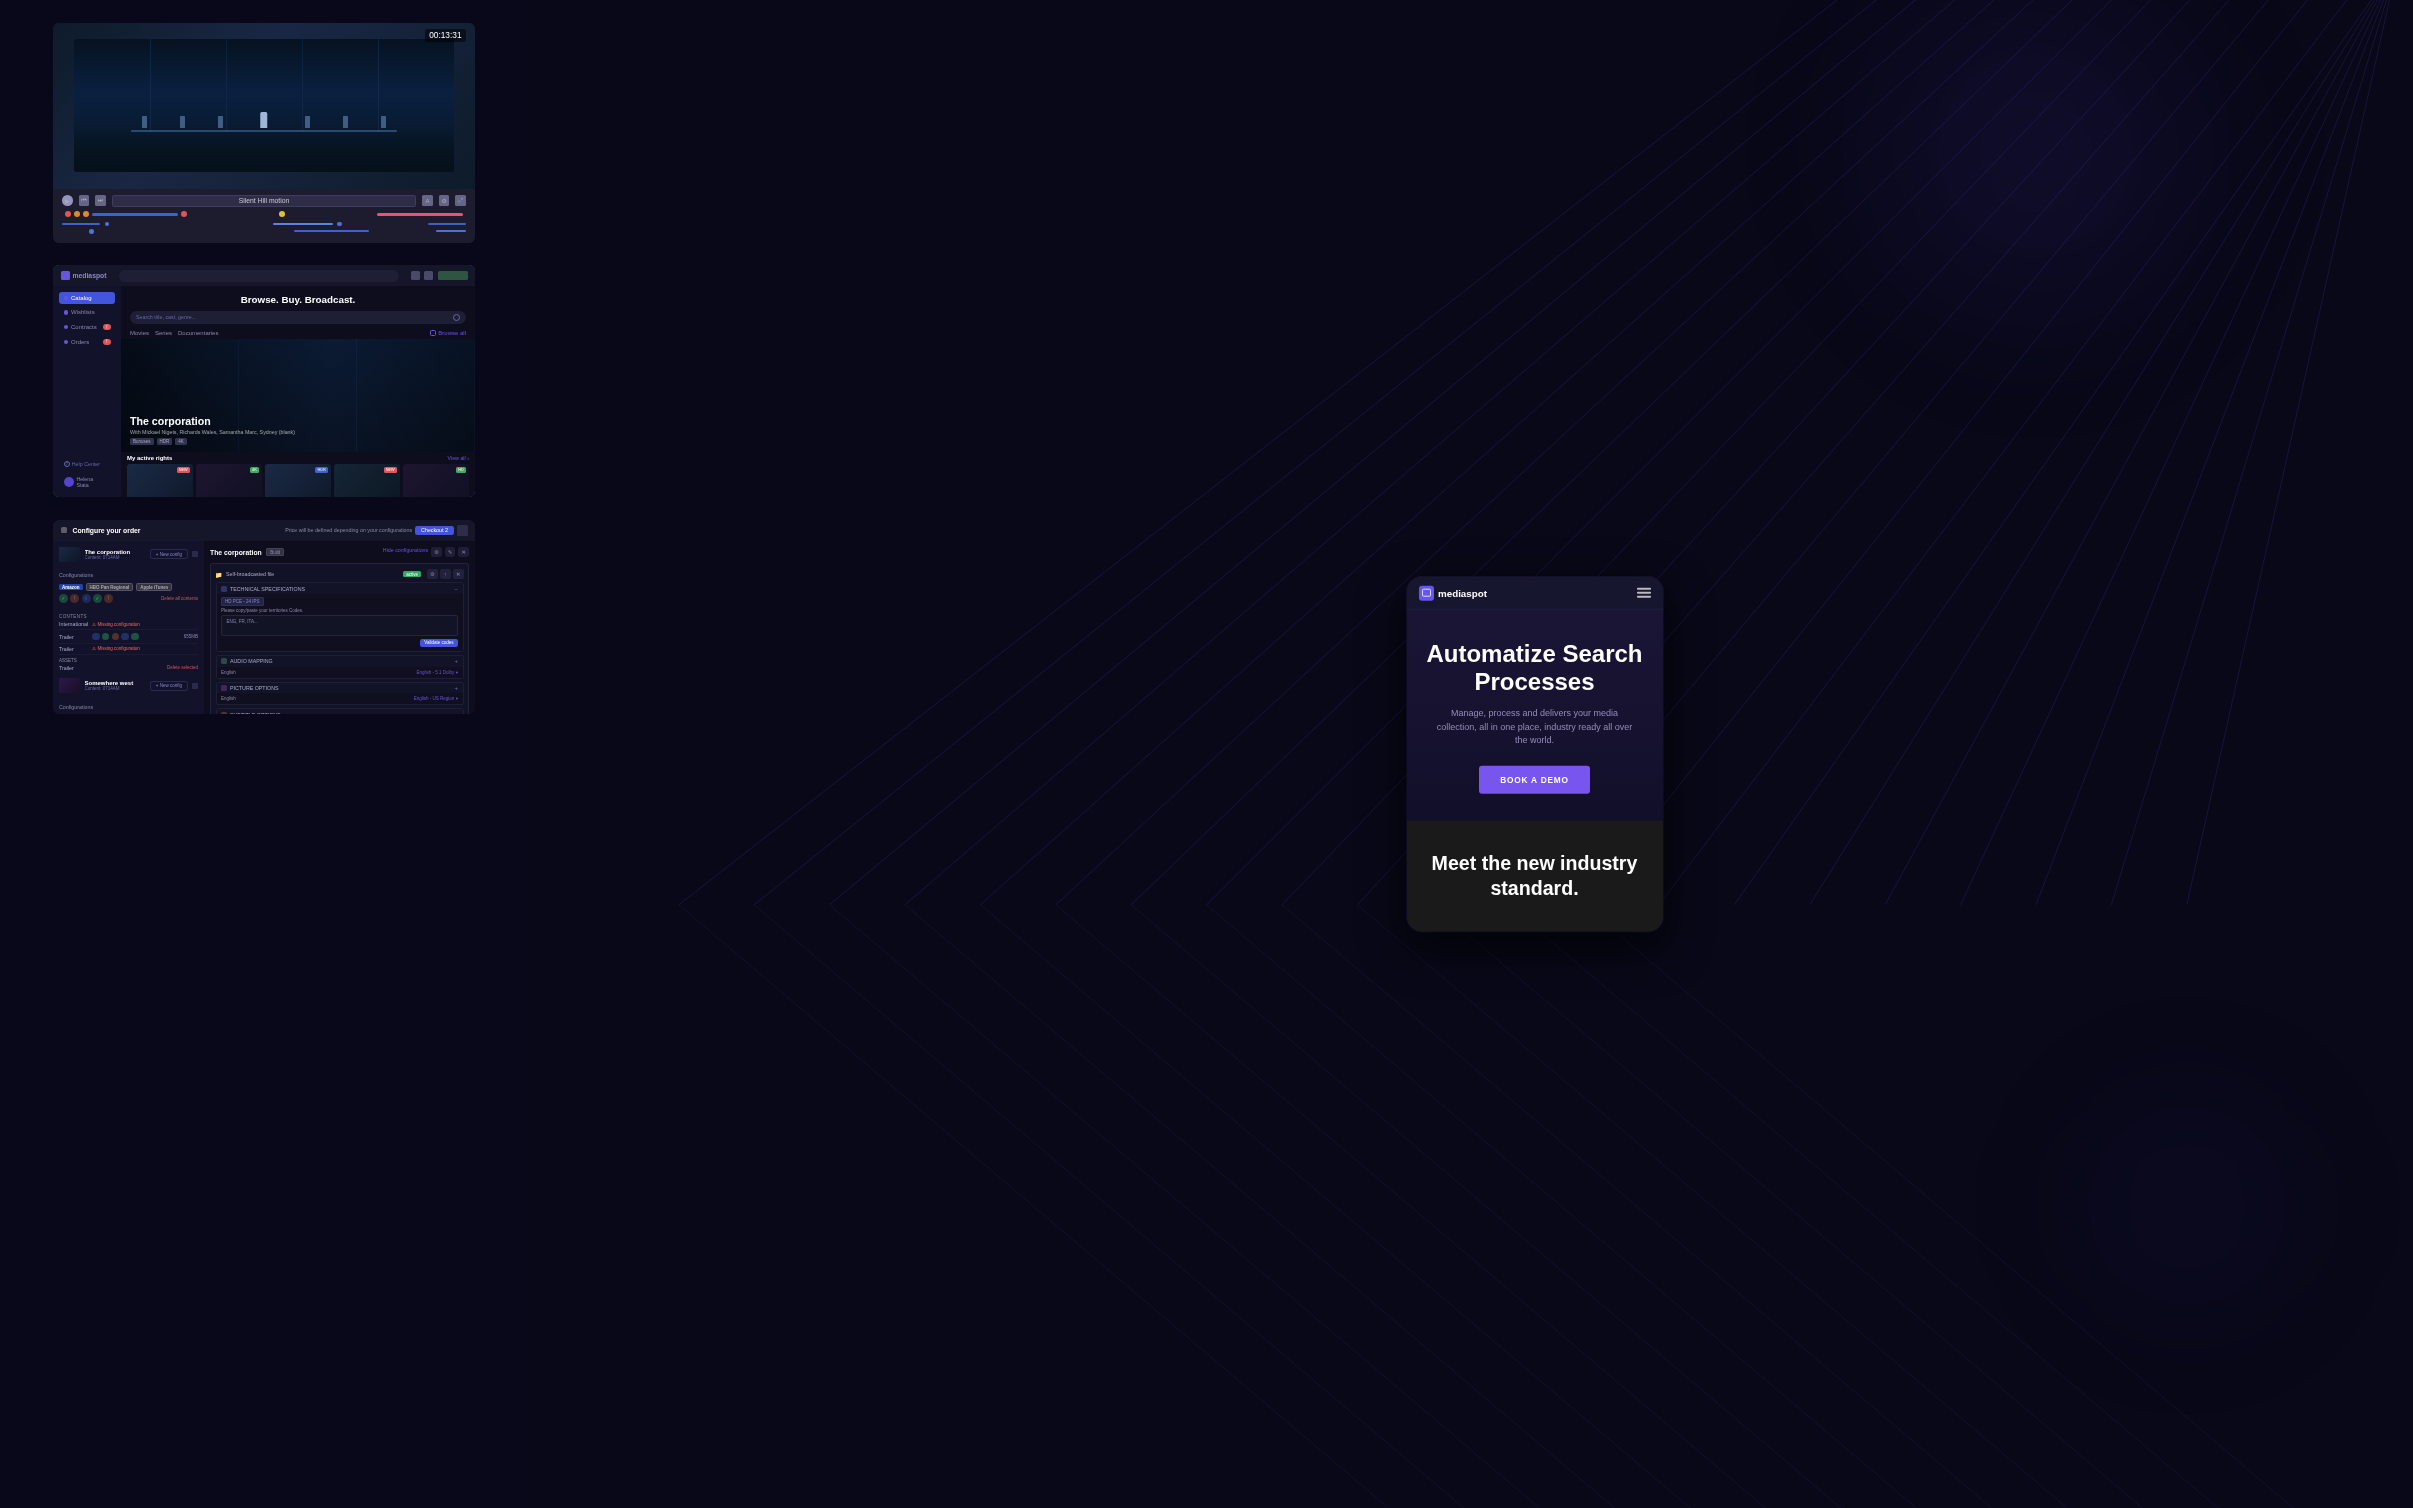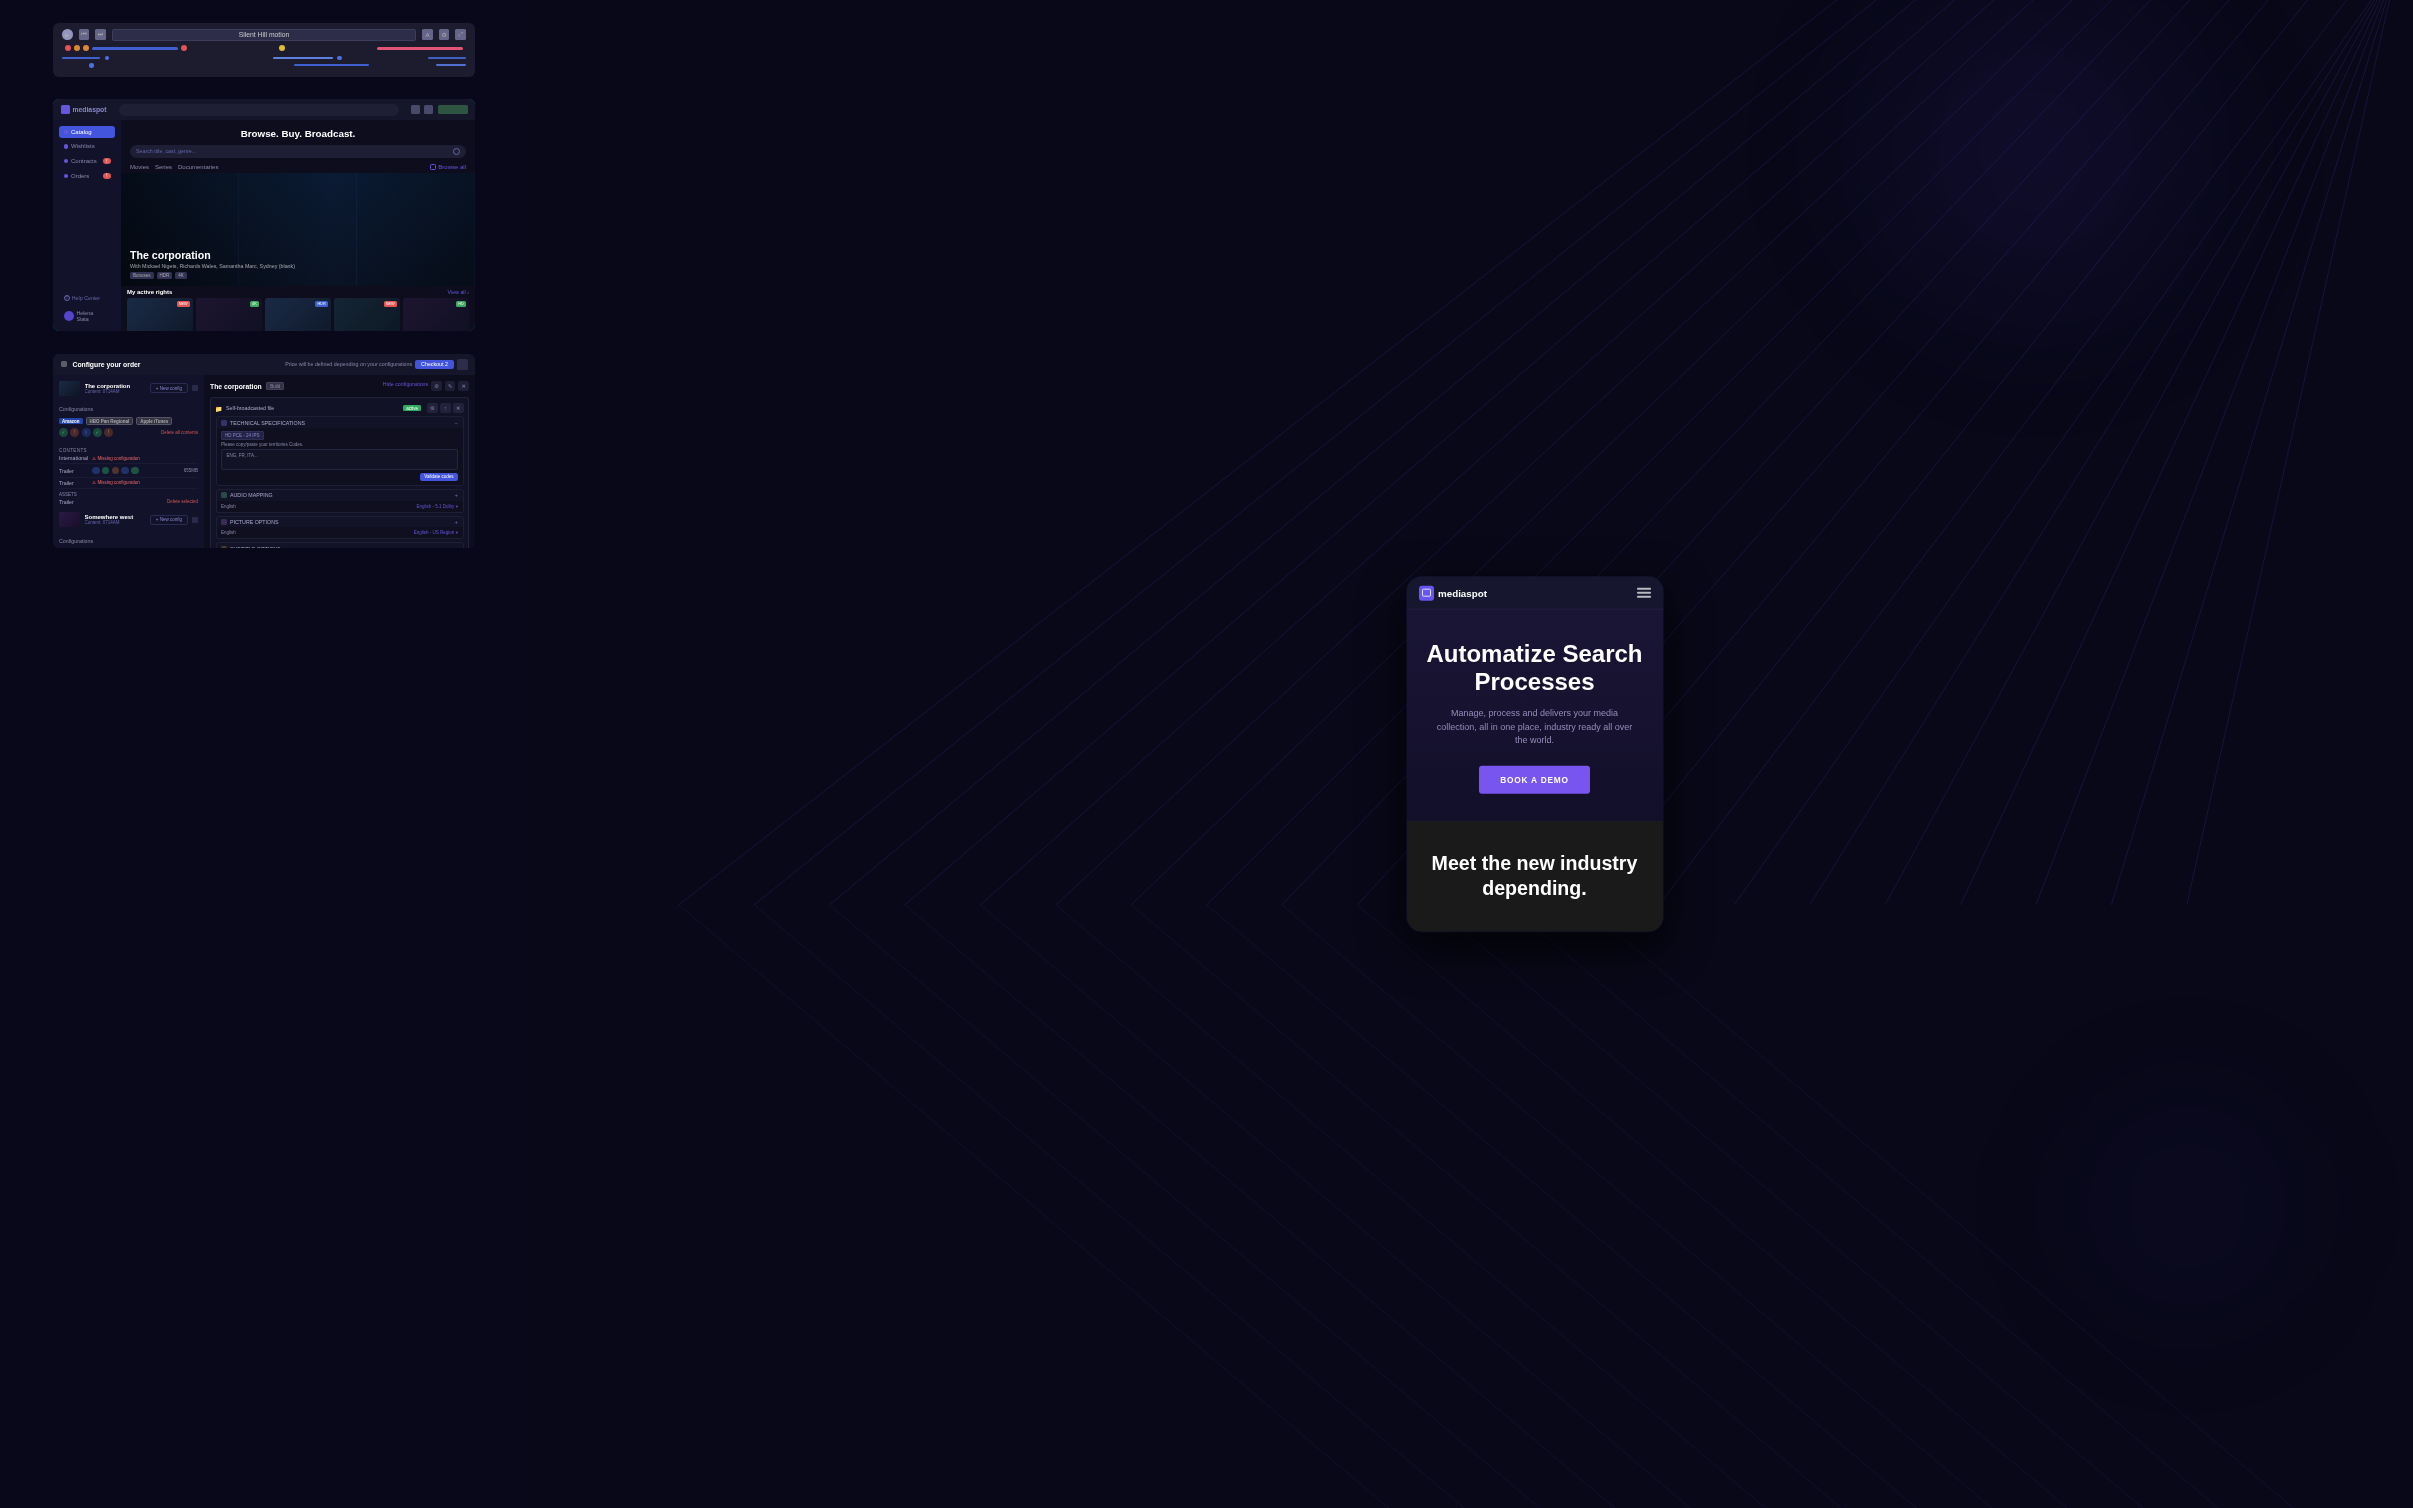--- a/index.html
+++ b/index.html
@@ -813,20 +813,44 @@
       background: rgba(100,100,150,0.15);
       margin: 3px 0;
     }
   </style>
 </head>
 <body>
 
 <div class="left-panel">
 
   <div class="video-player-card">
+    <div class="video-thumbnail">
+      <div class="video-table-scene">
+        <div class="scene-elements"></div>
+
+        <div style="position:absolute;inset:0;background:linear-gradient(to bottom,#061220 0%,#0a2040 40%,#061520 100%);"></div>
+        <div style="position:absolute;bottom:0;left:0;right:0;height:35%;background:linear-gradient(to top,#05101a,transparent);"></div>
+
+        <div style="position:absolute;top:0;left:20%;width:0.8px;height:70%;background:rgba(30,60,100,0.4);"></div>
+        <div style="position:absolute;top:0;left:40%;width:0.8px;height:70%;background:rgba(30,60,100,0.3);"></div>
+        <div style="position:absolute;top:0;left:60%;width:0.8px;height:70%;background:rgba(30,60,100,0.3);"></div>
+        <div style="position:absolute;top:0;left:80%;width:0.8px;height:70%;background:rgba(30,60,100,0.4);"></div>
+
+        <div style="position:absolute;bottom:30%;left:15%;right:15%;height:2.3px;background:rgba(80,120,180,0.5);border-radius:0.8px;"></div>
+
+        <div style="position:absolute;bottom:33%;left:18%;width:4.5px;height:12px;background:rgba(120,160,210,0.5);border-radius:0.8px 0.8px 0 0;"></div>
+        <div style="position:absolute;bottom:33%;left:28%;width:4.5px;height:12px;background:rgba(120,160,210,0.5);border-radius:0.8px 0.8px 0 0;"></div>
+        <div style="position:absolute;bottom:33%;left:38%;width:4.5px;height:12px;background:rgba(120,160,210,0.5);border-radius:0.8px 0.8px 0 0;"></div>
+        <div style="position:absolute;bottom:33%;left:50%;width:7.5px;height:16.6px;background:rgba(200,220,255,0.8);border-radius:1.5px 1.5px 0 0;transform:translateX(-50%);"></div>
+        <div style="position:absolute;bottom:33%;right:38%;width:4.5px;height:12px;background:rgba(120,160,210,0.5);border-radius:0.8px 0.8px 0 0;"></div>
+        <div style="position:absolute;bottom:33%;right:28%;width:4.5px;height:12px;background:rgba(120,160,210,0.5);border-radius:0.8px 0.8px 0 0;"></div>
+        <div style="position:absolute;bottom:33%;right:18%;width:4.5px;height:12px;background:rgba(120,160,210,0.5);border-radius:0.8px 0.8px 0 0;"></div>
+      </div>
+      <div class="video-timestamp">00:13:31</div>
+    </div>
 
     <div class="video-controls">
       <div class="controls-top">
         <div class="control-icons">
           <div class="ctrl-icon play">▶</div>
           <div class="ctrl-icon">⏮</div>
           <div class="ctrl-icon">⏭</div>
         </div>
         <div class="subtitle-bar">Silent Hill motion</div>
         <div class="control-icons">
@@ -1231,18 +1255,18 @@
         </div>
       </div>
 
       <div class="phone-hero">
         <div class="phone-hero-title">Automatize Search Processes</div>
         <div class="phone-hero-subtitle">Manage, process and delivers your media collection, all in one place, industry ready all over the world.</div>
         <div class="book-demo-btn">BOOK A DEMO</div>
       </div>
 
       <div class="phone-bottom">
-        <div class="phone-bottom-title">Meet the new industry depending.</div>
+        <div class="phone-bottom-title">Meet the new industry standard.</div>
       </div>
     </div>
   </div>
 </div>
 
 
 </body></html>

